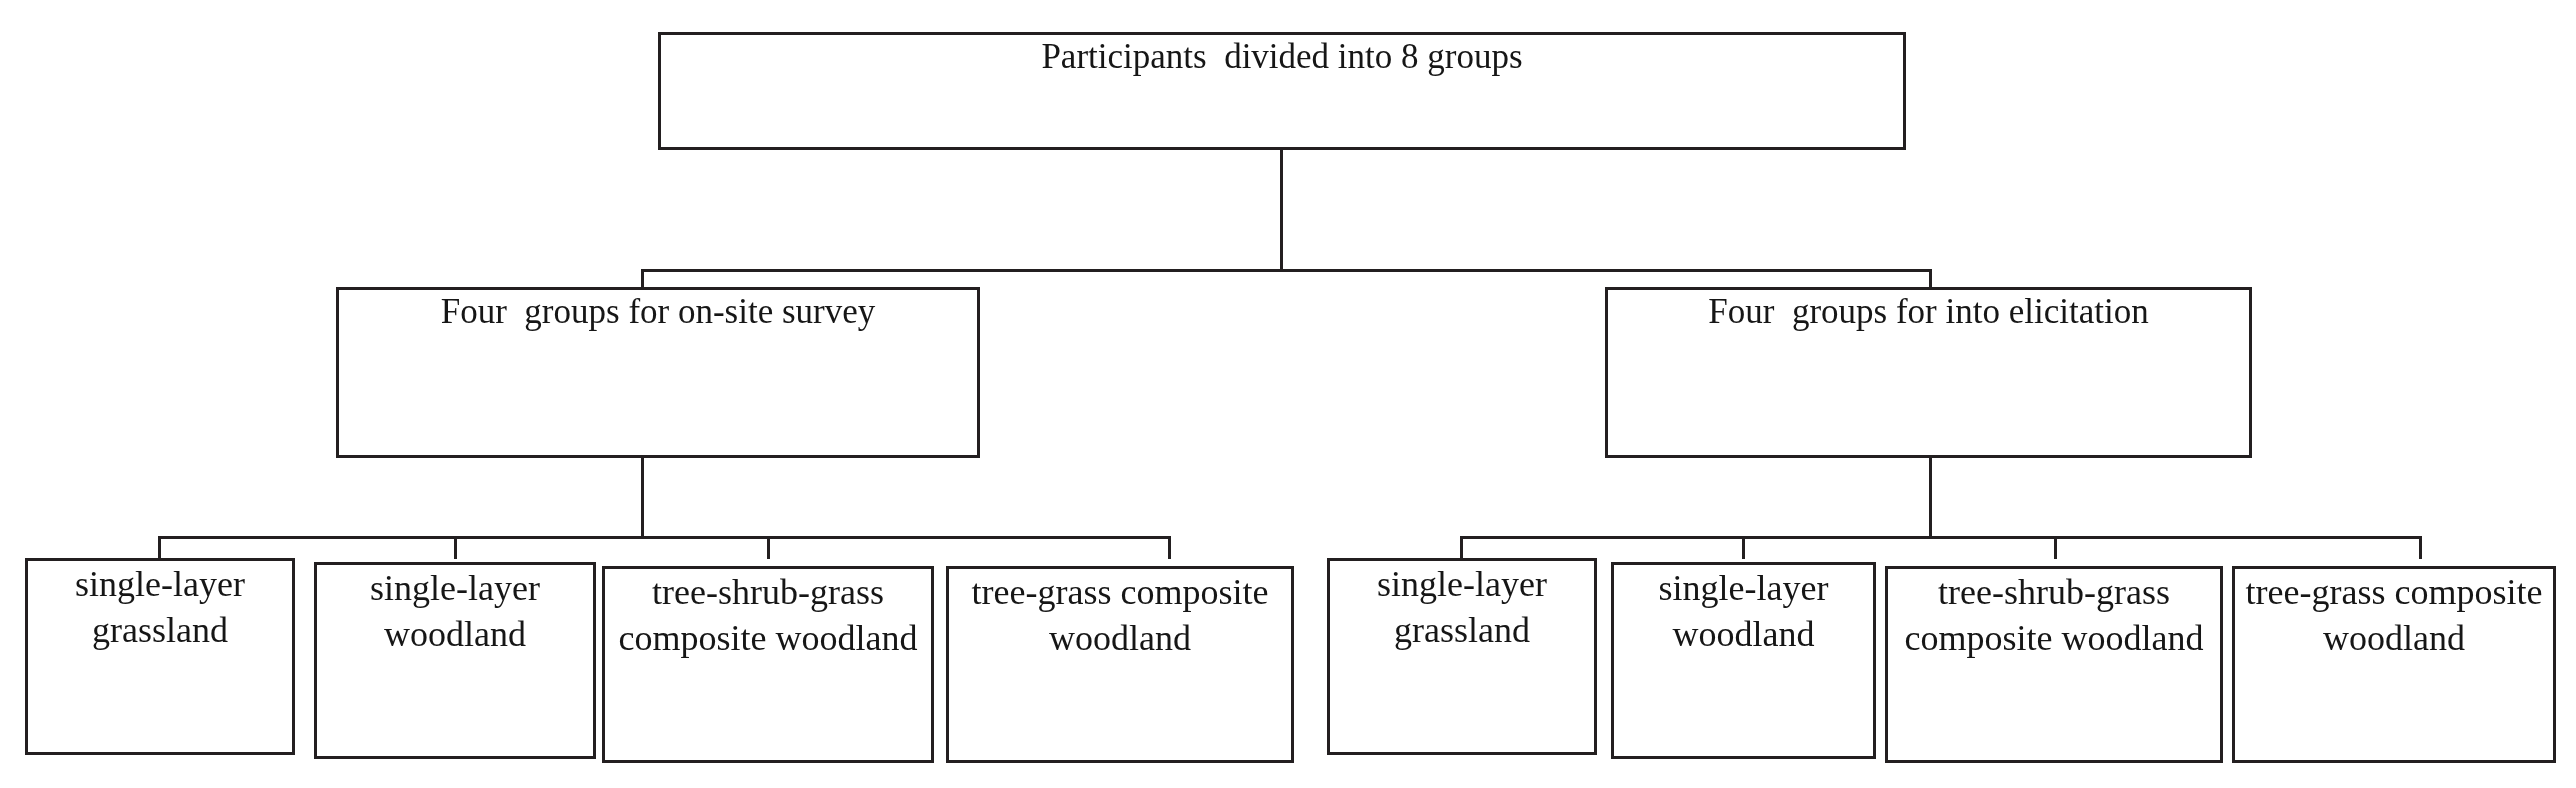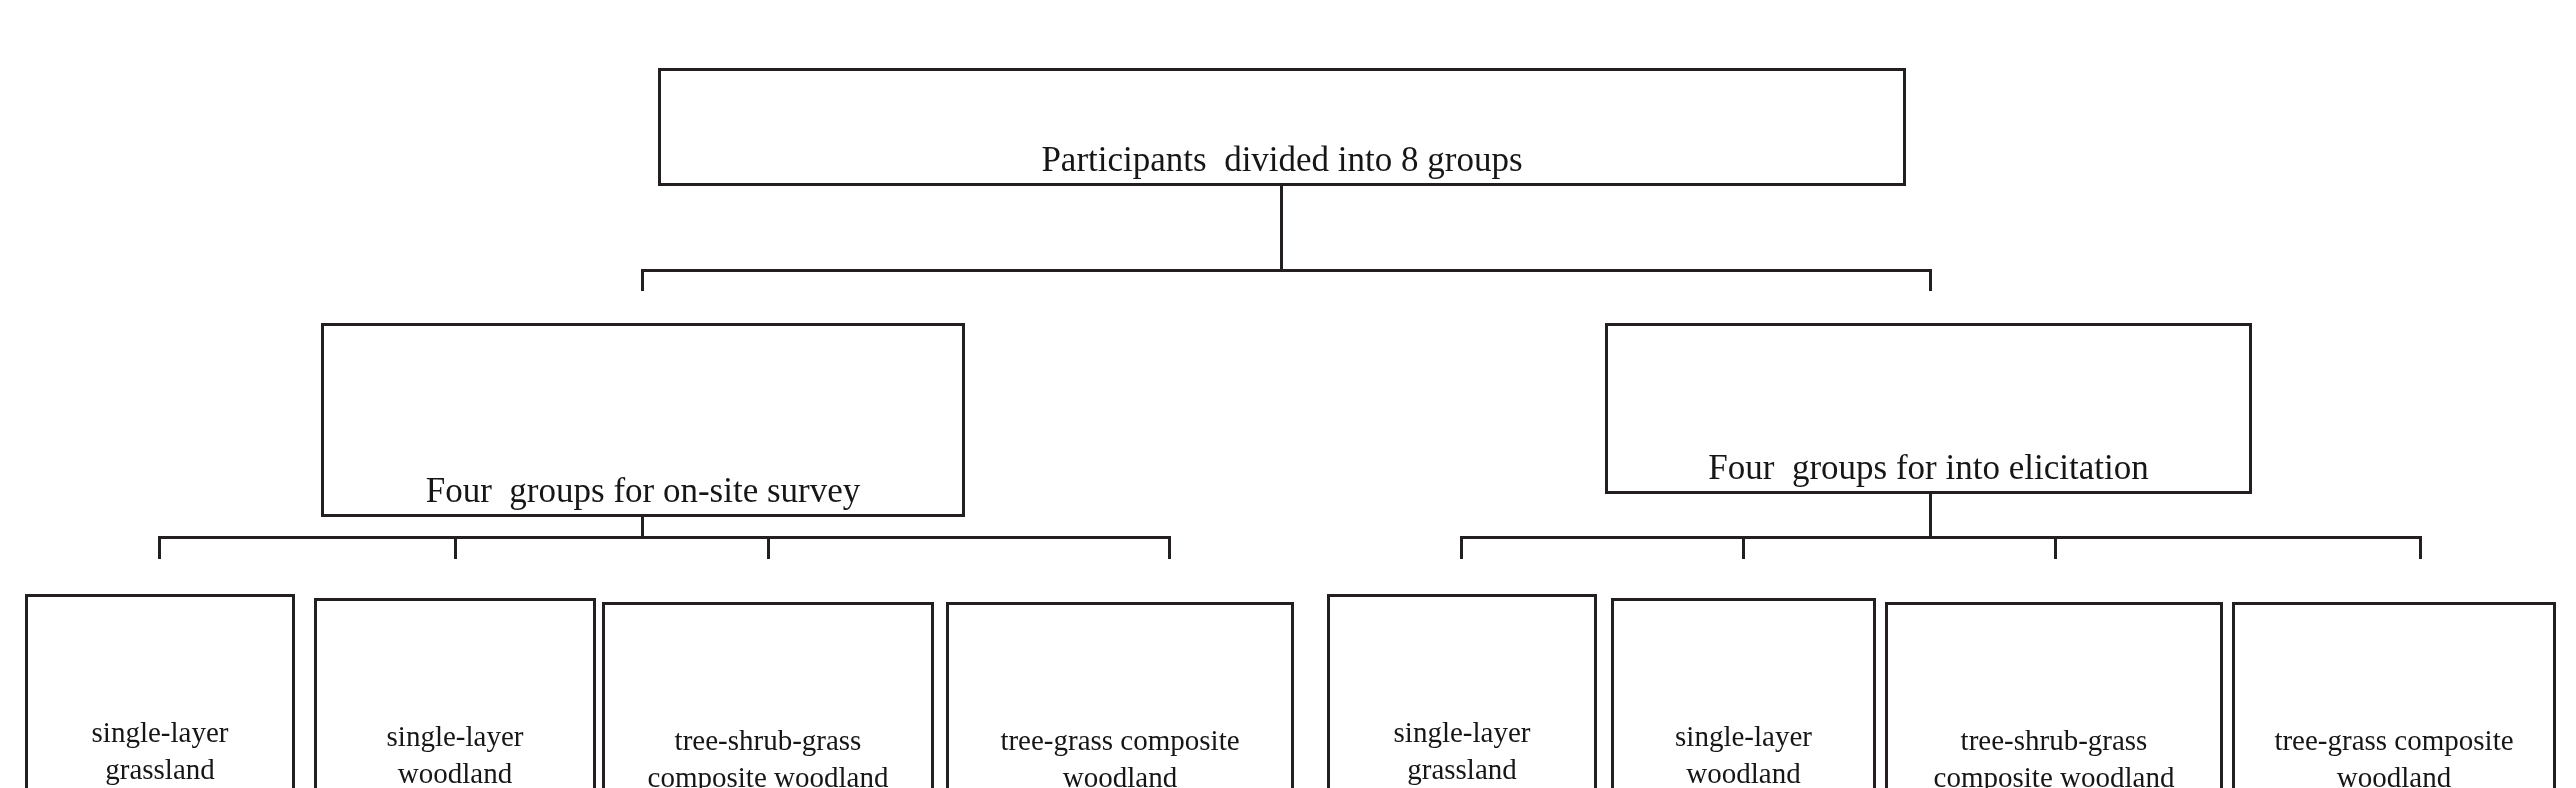--- a/index.html
+++ b/index.html
@@ -19,37 +19,36 @@
     overflow: hidden;
   }
 
   
   .node {
     position: absolute;
     box-sizing: border-box;
     background: #ffffff;
     border: 3.3px solid #231f20;
     display: flex;
-    align-items: flex-end;
+    align-items: flex-start;
     justify-content: center;
     text-align: center;
     color: #161616;
     line-height: 1.28;
     z-index: 3;
-    margin-top: 36px;
   }
   .node .label {
     display: block;
     padding: 0 5px;
     white-space: pre-wrap;
   }
 
   .node.root        { font-size: 35px; }
   .node.level2      { font-size: 35px; }
-  .node.leaf        { font-size: 29px; }
+  .node.leaf        { font-size: 36px; }
 
   
   .vline, .hline {
     position: absolute;
     background: #231f20;
     z-index: 1;
   }
   .vline { width: 3.3px; }
   .hline { height: 3.3px; }
 </style>
@@ -62,21 +61,21 @@
     <span class="label">Participants  divided into 8 groups</span>
   </div>
 
   <div class="vline" style="left:1280px; top:148px; height:123px;"></div>
 
   <div class="hline" style="left:641px; top:269px; width:1291px;"></div>
 
   <div class="vline" style="left:641px; top:269px; height:21.6px;"></div>
   <div class="vline" style="left:1929px; top:269px; height:21.6px;"></div>
 
-  <div class="node level2" style="left:321px; top:287px; width:644px; height:194px;">
+  <div class="node level2" style="left:336px; top:287px; width:644px; height:171px;">
     <span class="label">Four  groups for on-site survey</span>
   </div>
 
   <div class="vline" style="left:641px; top:456px; height:83px;"></div>
   <div class="hline" style="left:158px; top:536px; width:1013px;"></div>
 
   <div class="vline" style="left:158px; top:536px; height:23px;"></div>
   <div class="vline" style="left:454px; top:536px; height:23px;"></div>
   <div class="vline" style="left:767px; top:536px; height:23px;"></div>
   <div class="vline" style="left:1168px; top:536px; height:23px;"></div>

